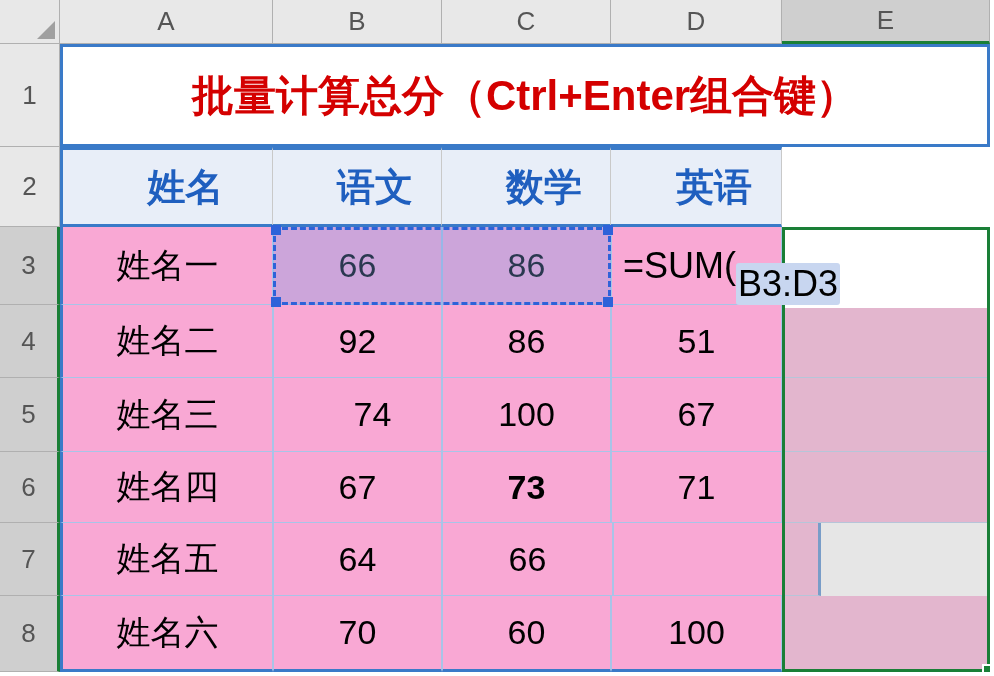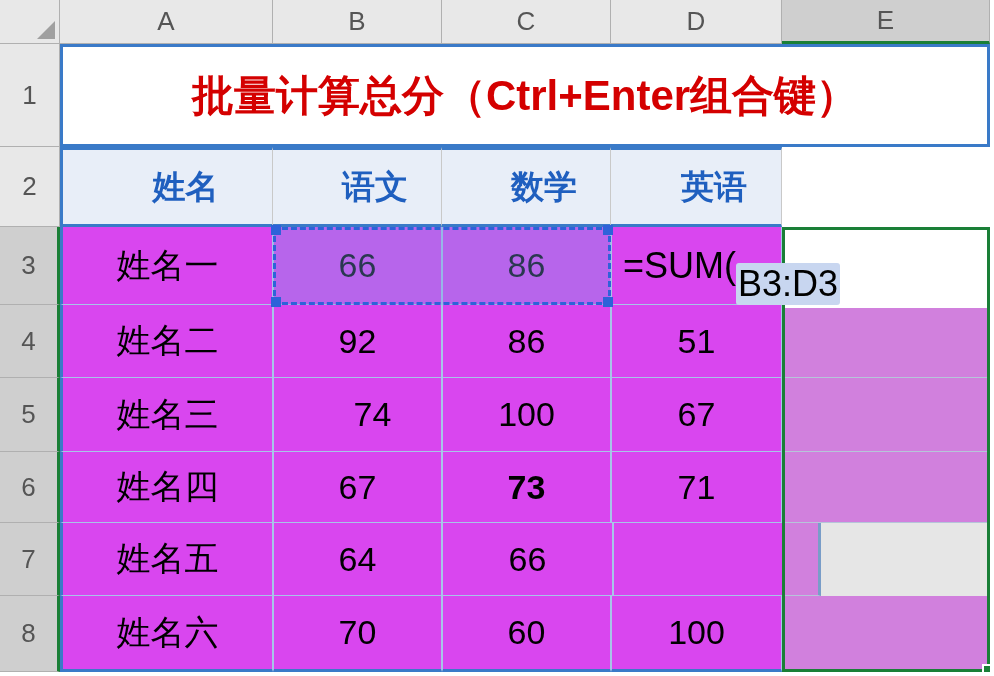--- a/index.html
+++ b/index.html
@@ -73,31 +73,31 @@
     position: absolute;
     left: 60px; top: 44px;
   }
   .row { display:flex; }
   .cell {
     border-right:1px solid #c9c9c9;
     border-bottom:1px solid #c9c9c9;
     display:flex;align-items:center;justify-content:center;
     font-size:34px;
     position:relative;
-    background:#d946ef;
+    background:#f9a8d4;
   }
   .title-cell {
     font-size:42px;
     font-weight:bold;
     color:#d40000;
     border:3px solid #3a7ac8;
     background:#fff;
   }
   .header-cell{
-    font-size:33px;
+    font-size:38px;
     font-weight:bold;
     color:#1f5fbf;
     background:#e8eef8;
     border-top:3px solid #3a7ac8;
     border-bottom:3px solid #3a7ac8;
     padding-left:36px;
   }
   .data-cell{
     border-left:1px solid #a8c4e8;
     border-right:1px solid #a8c4e8;

